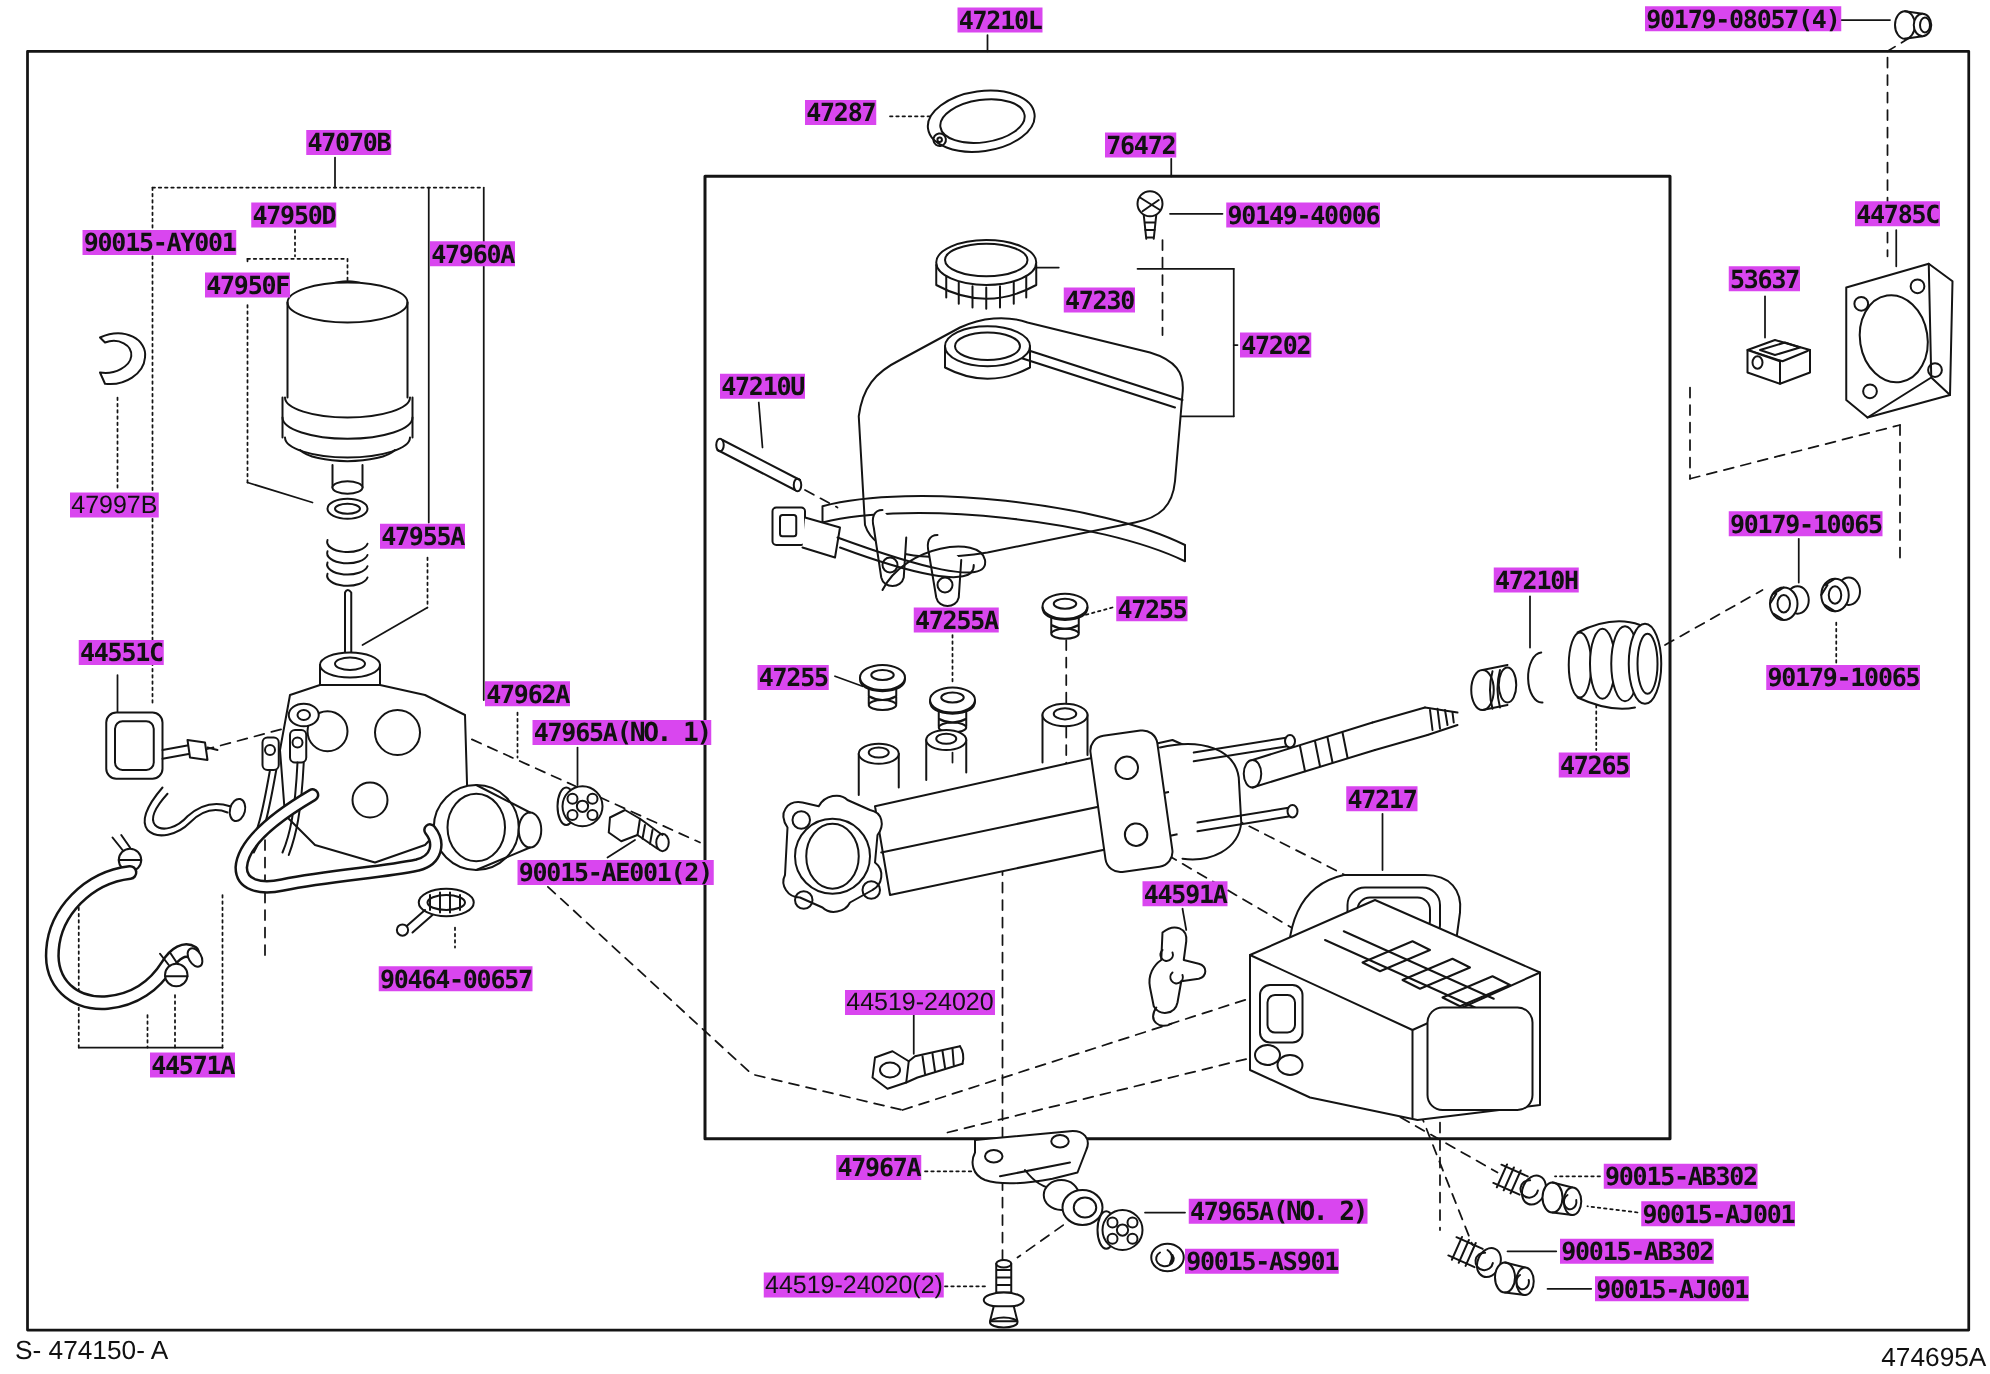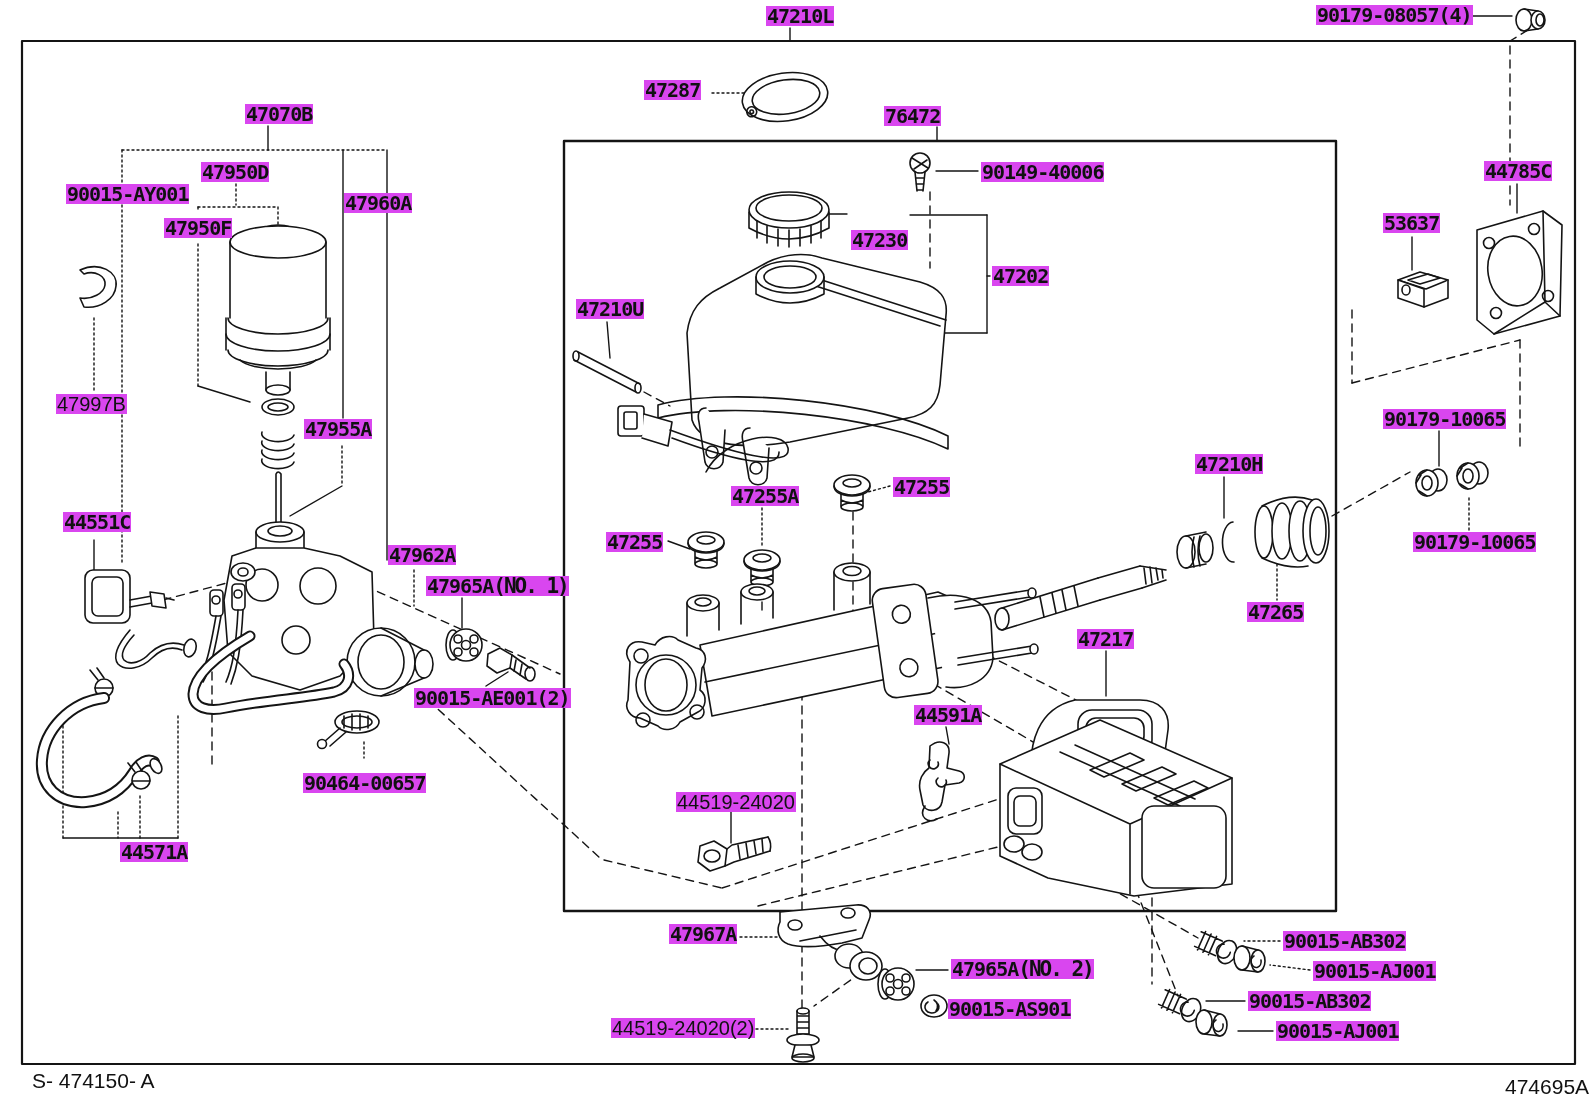--- a/index.html
+++ b/index.html
@@ -506,15 +506,15 @@
       <div class="part-label" style="left: 669px; top: 924px;"><span>47967A</span></div>
       <div class="part-label" style="left: 951px; top: 959px;"><span>47965A</span><span class="sfx">(NO. 2)</span></div>
       <div class="part-label" style="left: 948px; top: 999px;"><span>90015-AS901</span></div>
       <div class="part-label light" style="left: 611px; top: 1018px;"><span>44519-24020(2)</span></div>
       <div class="part-label" style="left: 1283px; top: 931px;"><span>90015-AB302</span></div>
       <div class="part-label" style="left: 1313px; top: 961px;"><span>90015-AJ001</span></div>
       <div class="part-label" style="left: 1248px; top: 991px;"><span>90015-AB302</span></div>
       <div class="part-label" style="left: 1276px; top: 1021px;"><span>90015-AJ001</span></div>
     </div>
 
-  <div class="footer-code" style="left:32px;top:1070px;">S- 474150- A</div>
+  <div class="footer-code" style="left:12px;top:1070px;">S- 474150- A</div>
   <div class="footer-code" style="left:1505px;top:1076px;">474695A</div>
 </div>
 
 </body></html>

